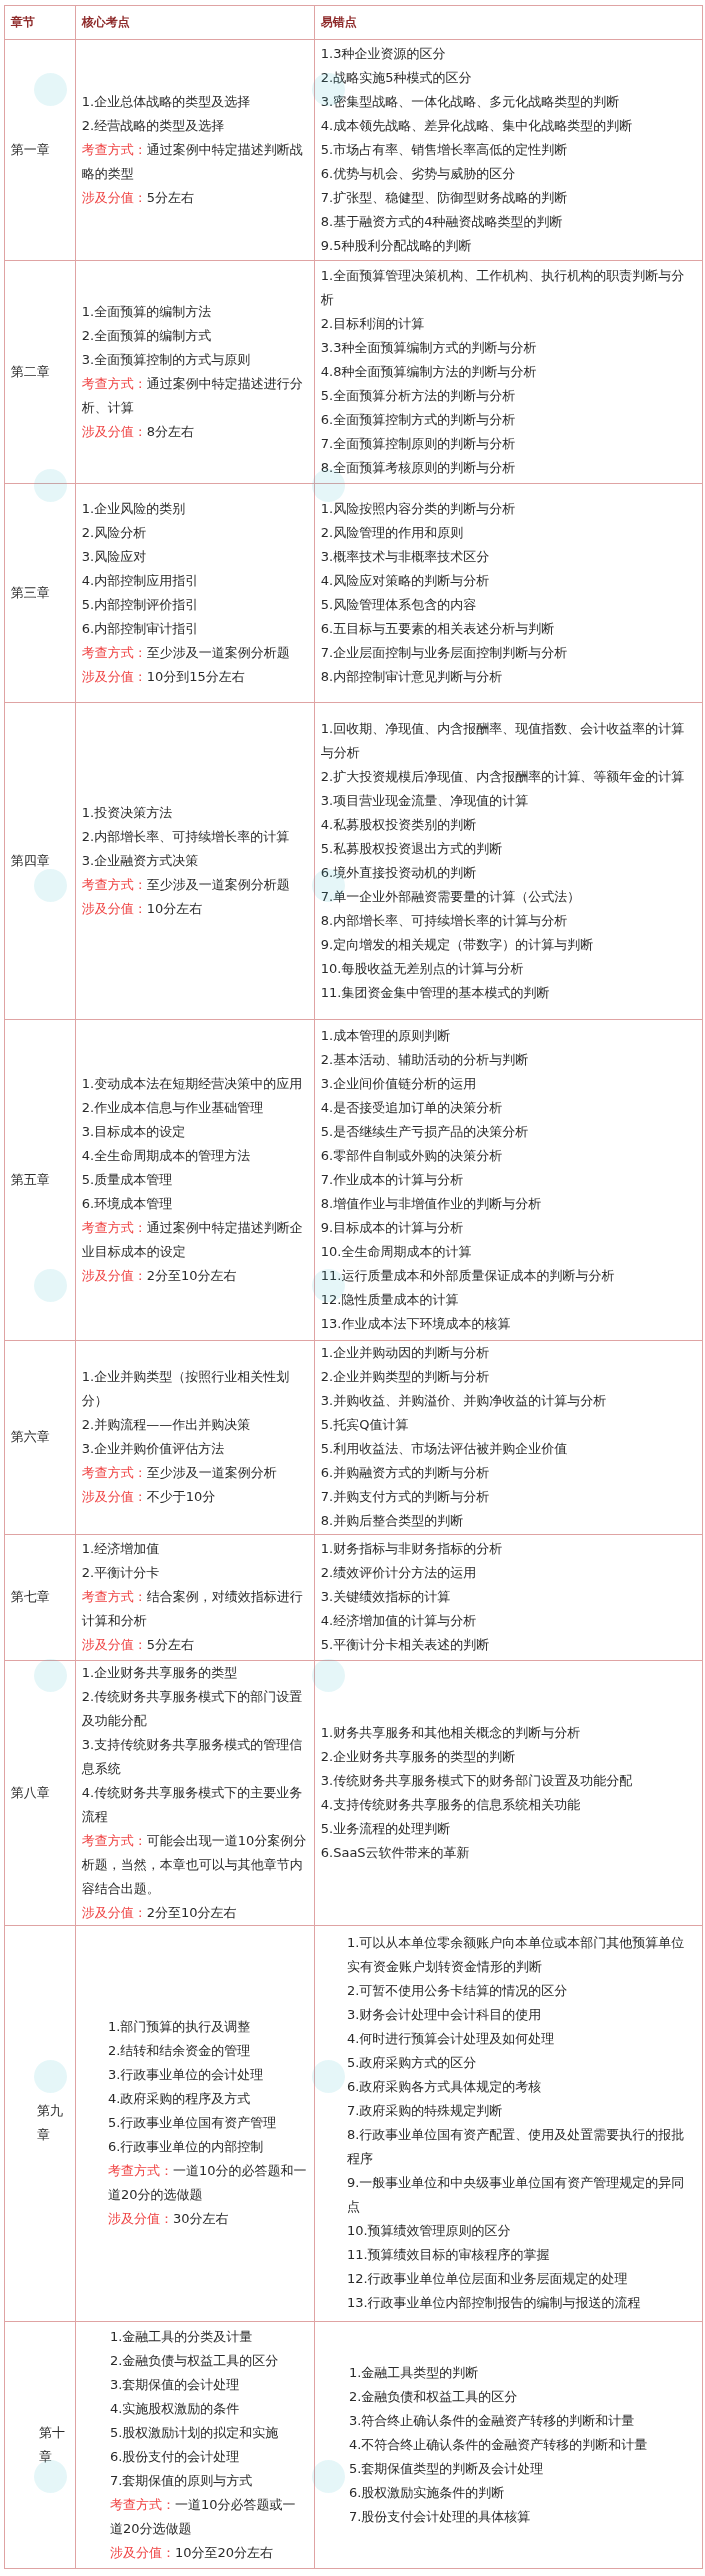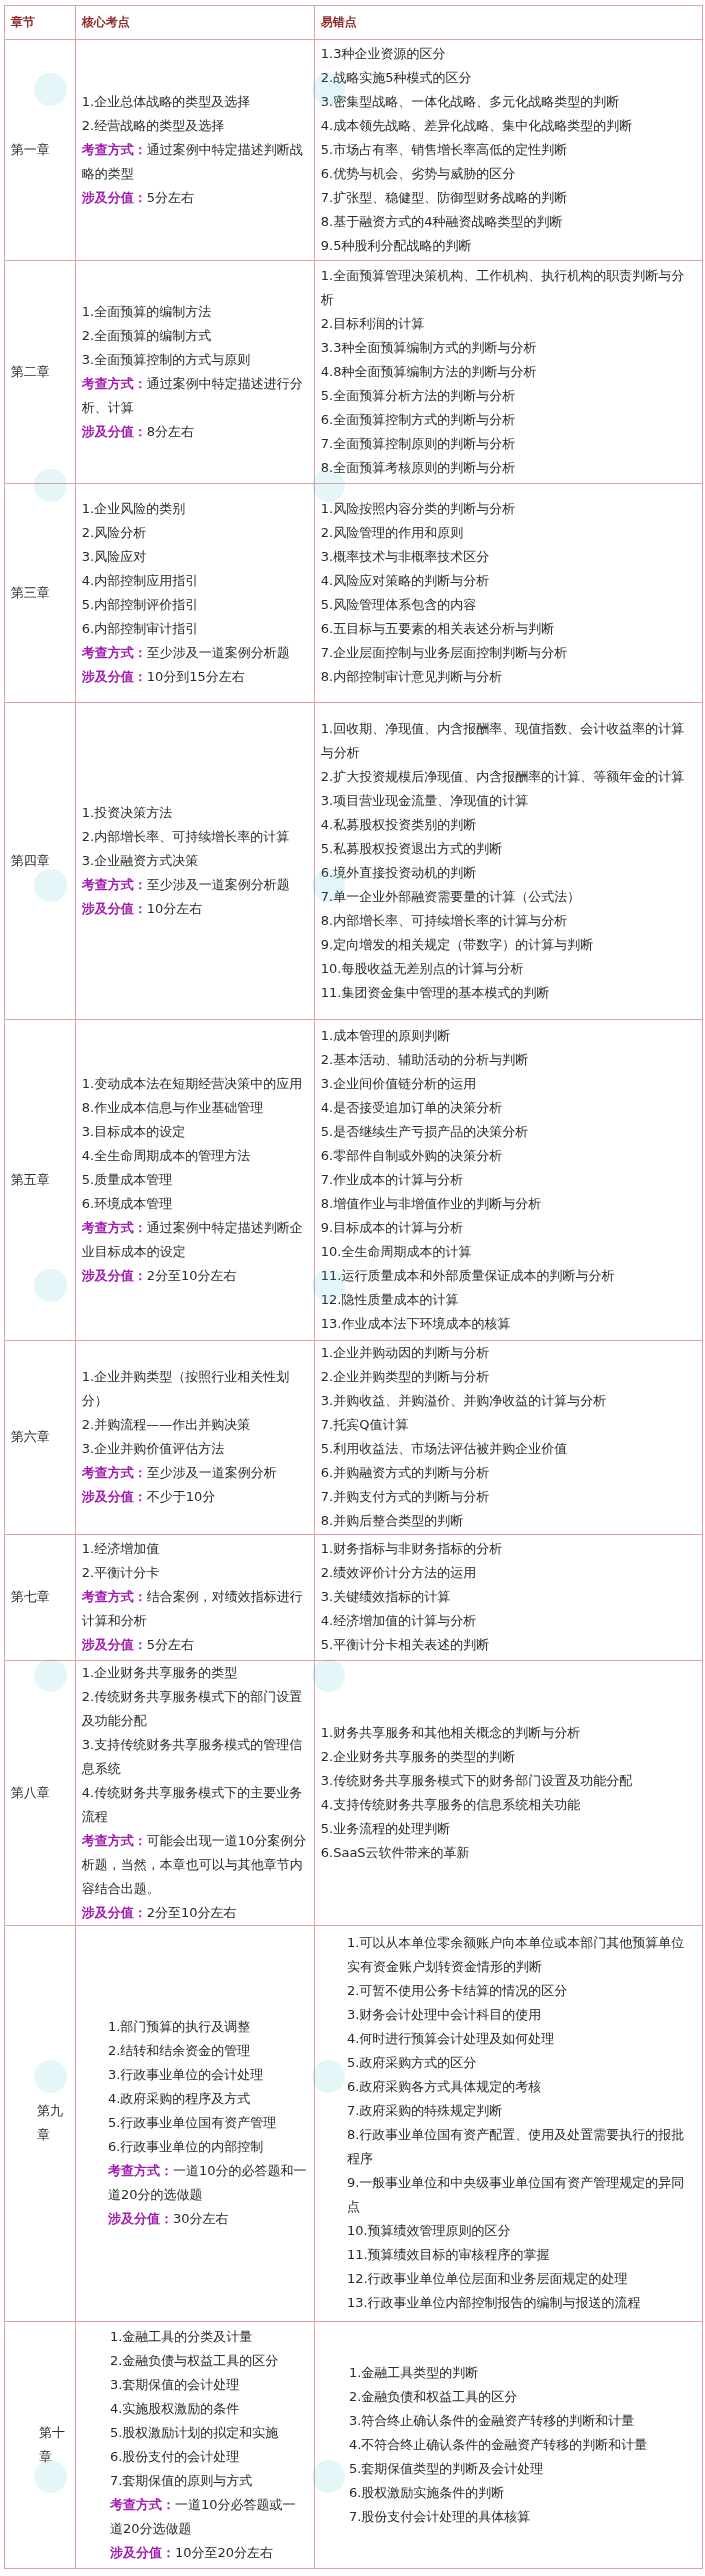--- a/index.html
+++ b/index.html
@@ -6,21 +6,21 @@
   body { width: 706px; height: 2576px; position: relative; overflow: hidden;
          font-family: "DejaVu Sans", "Liberation Sans", sans-serif; color: #2a2a2a; }
   .wrap { position: absolute; left: 3.9px; top: 4.9px; width: 698px; }
   table { border-collapse: collapse; width: 698px; table-layout: fixed; }
   td, th { border: 1px solid #dfa3a3; vertical-align: middle; padding: 0 5.9px 0 5.9px;
            font-size: 13px; line-height: 24px; text-align: left; font-weight: normal; }
   th { color: #8e2a2a; font-size: 12px; height: 33px; font-weight: bold; }
   col.c1 { width: 71px; } col.c2 { width: 239px; } col.c3 { width: 388px; }
   td.chap { padding-left: 5.9px; }
   .line { display: block; white-space: normal; }
-  .lbl { font-weight: bold; color: #a21caf; text-align: right; }
+  .lbl { font-weight: normal; color: #ef4444; text-align: right; }
   tr.r1 td { height: 220px; margin-left: 41px; } tr.r2 td { height: 222px; } tr.r3 td { height: 218px; margin-left: 28px; }
   tr.r4 td { height: 316px; } tr.r5 td { height: 320px; margin-left: 35px; } tr.r6 td { height: 193px; }
   tr.r7 td { height: 125px; } tr.r8 td { height: 260px; } tr.r9 td { height: 395px; padding-left: 32px; }
   tr.r10 td { height: 246px; padding-left: 34px; }
   .wm { position: absolute; pointer-events: none; opacity: 0.13; }
   .wm .circ { width: 33px; height: 33px; border-radius: 50%; background: #38b6c9; position: absolute; left: 0; top: 0; }
 </style>
 </head>
 <body>
 
@@ -122,21 +122,21 @@
             <span class="line">8.内部增长率、可持续增长率的计算与分析</span>
             <span class="line">9.定向增发的相关规定（带数字）的计算与判断</span>
             <span class="line">10.每股收益无差别点的计算与分析</span>
             <span class="line">11.集团资金集中管理的基本模式的判断</span>
           </td>
         </tr>
         <tr class="r5">
           <td class="chap">第五章</td>
           <td>
             <span class="line">1.变动成本法在短期经营决策中的应用</span>
-            <span class="line">8.作业成本信息与作业基础管理</span>
+            <span class="line">2.作业成本信息与作业基础管理</span>
             <span class="line">3.目标成本的设定</span>
             <span class="line">4.全生命周期成本的管理方法</span>
             <span class="line">5.质量成本管理</span>
             <span class="line">6.环境成本管理</span>
             <span class="line"><span class="lbl">考查方式：</span><span>通过案例中特定描述判断企业目标成本的设定</span></span>
             <span class="line"><span class="lbl">涉及分值：</span><span>2分至10分左右</span></span>
           </td>
           <td>
             <span class="line">1.成本管理的原则判断</span>
             <span class="line">2.基本活动、辅助活动的分析与判断</span>
@@ -159,21 +159,21 @@
             <span class="line">1.企业并购类型（按照行业相关性划分）</span>
             <span class="line">2.并购流程——作出并购决策</span>
             <span class="line">3.企业并购价值评估方法</span>
             <span class="line"><span class="lbl">考查方式：</span><span>至少涉及一道案例分析</span></span>
             <span class="line"><span class="lbl">涉及分值：</span><span>不少于10分</span></span>
           </td>
           <td>
             <span class="line">1.企业并购动因的判断与分析</span>
             <span class="line">2.企业并购类型的判断与分析</span>
             <span class="line">3.并购收益、并购溢价、并购净收益的计算与分析</span>
-            <span class="line">7.托宾Q值计算</span>
+            <span class="line">5.托宾Q值计算</span>
             <span class="line">5.利用收益法、市场法评估被并购企业价值</span>
             <span class="line">6.并购融资方式的判断与分析</span>
             <span class="line">7.并购支付方式的判断与分析</span>
             <span class="line">8.并购后整合类型的判断</span>
           </td>
         </tr>
         <tr class="r7">
           <td class="chap">第七章</td>
           <td>
             <span class="line">1.经济增加值</span>

